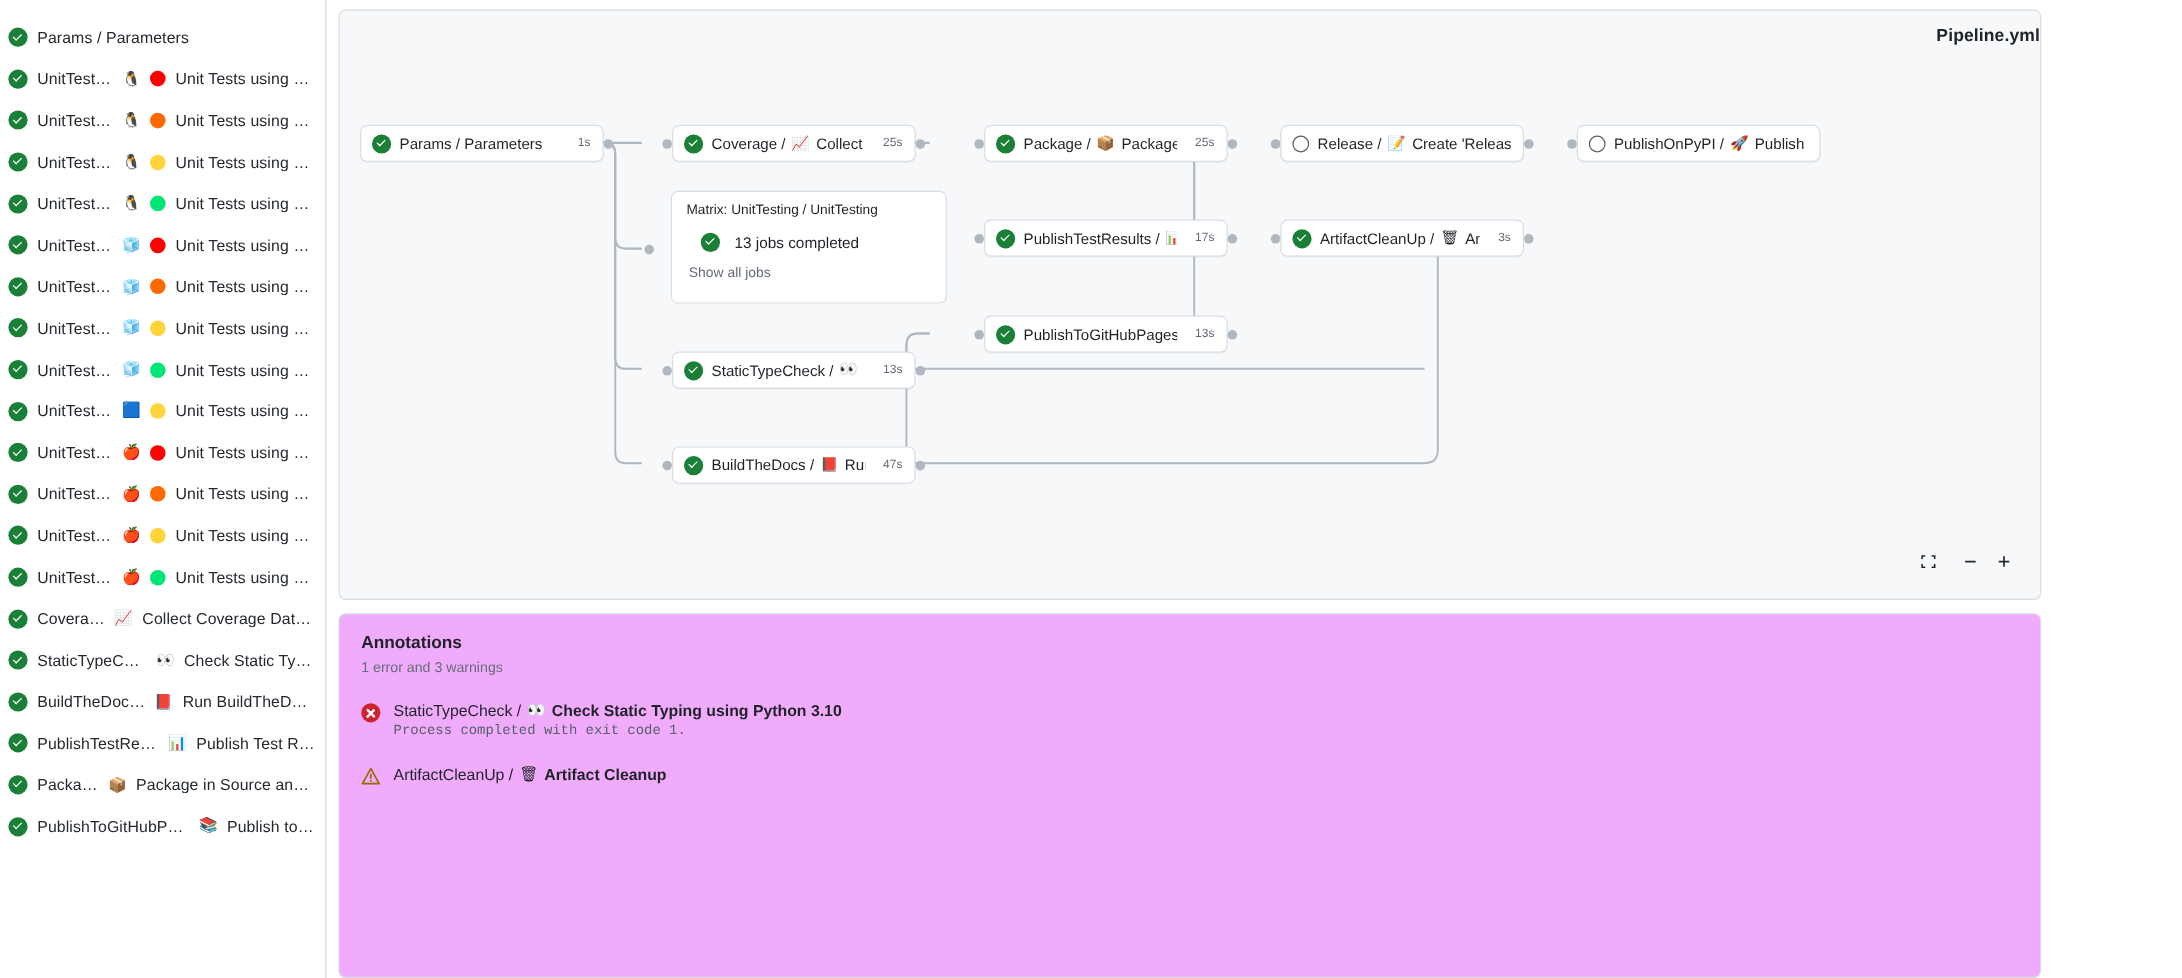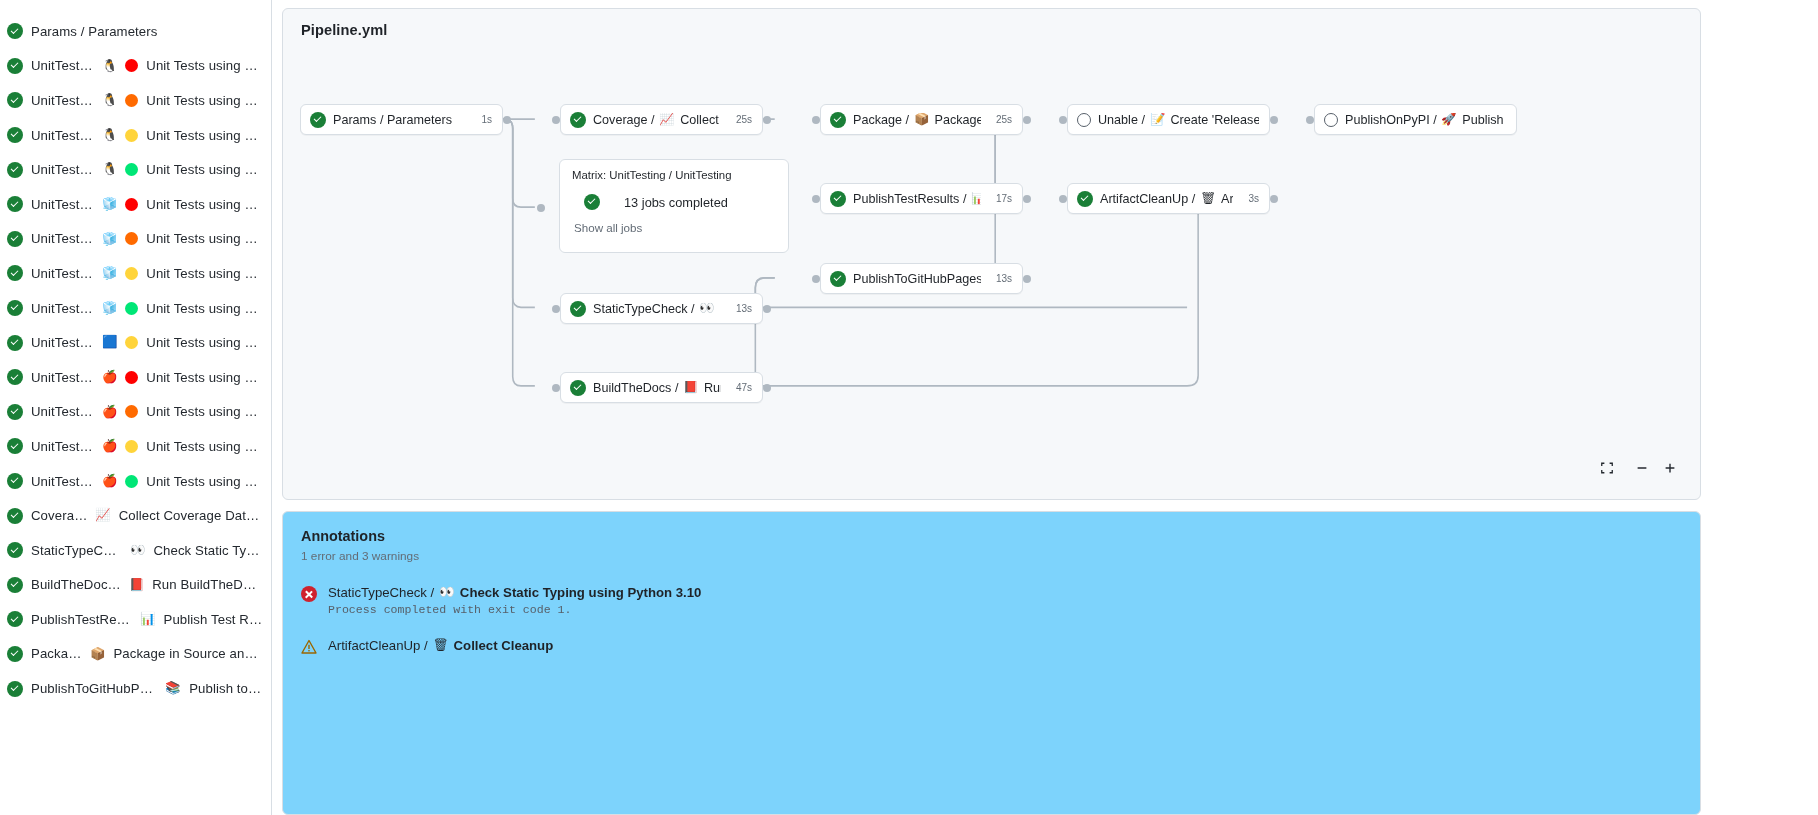--- a/index.html
+++ b/index.html
@@ -67,21 +67,21 @@
 
   .graph-card {
     position: relative;
     border: 1px solid #d8dee4;
     border-radius: 6px;
     background: #f6f8fa;
     height: 492px;
     min-height: 492px;
     overflow: hidden;
   }
-  .graph-head { padding: 13px 0 0 18px; }
+  .graph-head { padding: 13px 0 0 18px; text-align: right; }
   .wf-title { font-size: 14.6px; font-weight: 600; color: #1f2328; letter-spacing: .1px; }
   .wf-sub { font-size: 11.6px; color: #636c76; margin-top: 4px; }
 
   .canvas { position: absolute; inset: 0; }
   .edges { position: absolute; left:0; top:0; width: 100%; height: 100%; pointer-events: none; }
 
   
   .node {
     position: absolute;
     height: 31px;
@@ -111,38 +111,38 @@
   }
 
   .matrix-box {
     position: absolute;
     border: 1px solid #d8dee4;
     border-radius: 6px;
     background: #ffffff;
     padding: 9px 12px 12px 12px;
   }
   .matrix-title { font-size: 11.4px; color: #1f2328; margin-bottom: 13px; }
-  .matrix-row { display: flex; align-items: center; gap: 24px; padding-left: 12px; }
+  .matrix-row { display: flex; align-items: center; gap: 12px; padding-left: 12px; }
   .matrix-jobs { font-size: 12.8px; color: #1f2328; }
   .matrix-link { font-size: 11.6px; color: #636c76; margin-top: 11px; margin-left: 2px; cursor: pointer; }
 
   
   .zoom-ctl { position: absolute; right: 18px; bottom: 19px; display: flex; align-items: center; gap: 11px; }
   .zbtn {
     width: 24px; height: 24px; border-radius: 5px;
     display: flex; align-items: center; justify-content: center;
     cursor: pointer; color: #24292f;
   }
   .zgroup { display: flex; align-items: center; gap: 4px; }
 
   
   .ann-card {
     border: 1px solid #d8dee4;
     border-radius: 6px;
-    background: #7dd3fc;
+    background: #f0abfc;
     padding: 16px 6px 14px 18px;
     flex: 1;
     overflow: hidden;
   }
   .ann-title { font-size: 14.4px; font-weight: 600; color: #1f2328; }
   .ann-sub { font-size: 11.8px; color: #636c76; margin-top: 5px; }
   .ann-row { display: flex; gap: 11px; margin-top: 22px; }
   .ann-body { display: flex; flex-direction: column; gap: 3px; }
   .ann-head-line { font-size: 13.2px; color: #1f2328; display: flex; align-items: center; gap: 5px; }
   .ann-head-line b { font-weight: 600; }
@@ -418,21 +418,21 @@
               <span class="node-label">
                 <span>PublishToGitHubPages /</span>
               </span>
               <span class="node-time">13s</span>
             </div>
             <div class="dot" style="left: 529px; top: 265.5px;"></div>
             <div class="dot" style="left: 740px; top: 265.5px;"></div>
             <div class="node" style="left: 784px; top: 95px; width: 203px;">
               <span class="circ-empty"></span>
               <span class="node-label">
-                <span>Unable /</span>
+                <span>Release /</span>
                 <span class="emoji">📝</span>
                 <span>Create 'Release P...</span>
               </span>
             </div>
             <div class="dot" style="left: 776px; top: 106.5px;"></div>
             <div class="dot" style="left: 987px; top: 106.5px;"></div>
             <div class="node" style="left: 784px; top: 174px; width: 203px;">
               <span class="chk"></span>
               <span class="node-label">
                 <span>ArtifactCleanUp /</span>
@@ -506,21 +506,21 @@
               <svg width="16" height="16" viewBox="0 0 16 16">
                 <path d="M8 1.5 15 14H1z" fill="none" stroke="#9a6700" stroke-width="1.4" stroke-linejoin="round"></path>
                 <rect x="7.3" y="5.8" width="1.4" height="4.2" fill="#9a6700"></rect>
                 <rect x="7.3" y="11" width="1.4" height="1.4" fill="#9a6700"></rect>
               </svg>
             </span>
             <div class="ann-body">
               <div class="ann-head-line">
                 <span>ArtifactCleanUp /</span>
                 <span class="emoji">🗑</span>
-                <b>Collect Cleanup</b>
+                <b>Artifact Cleanup</b>
               </div>
             </div>
           </div>
         </div>
     </div>
 
   </div>
 </div>
 
 </body></html>

